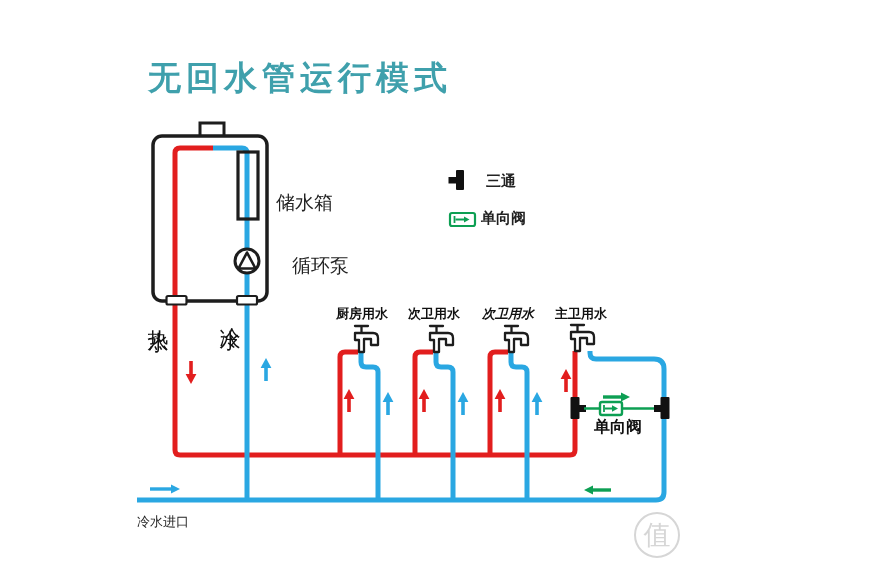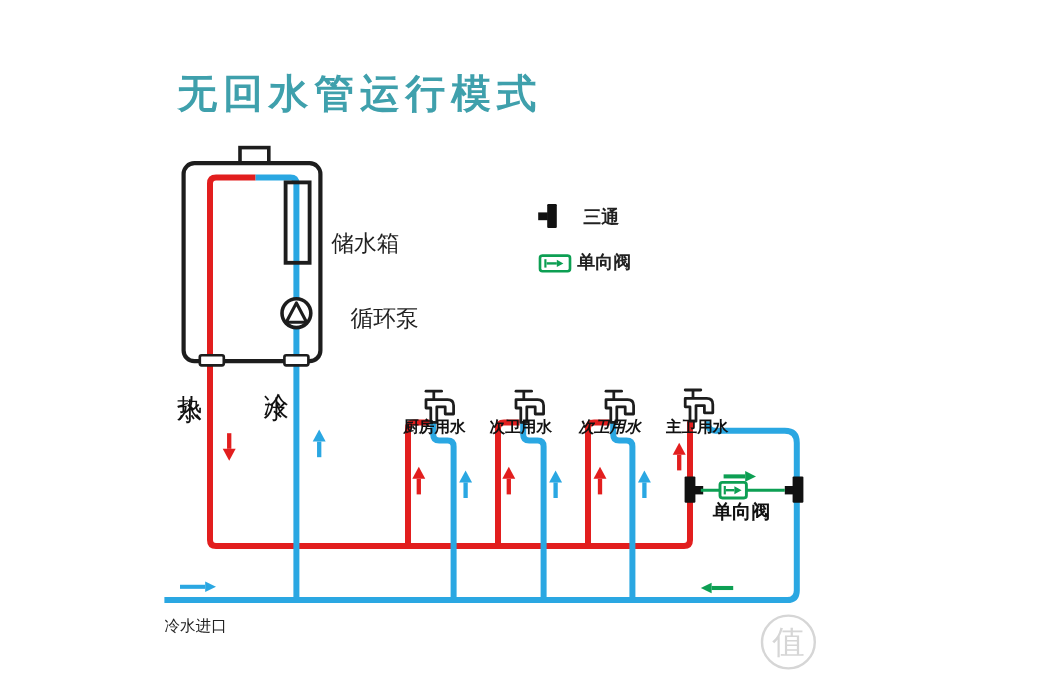--- a/index.html
+++ b/index.html
@@ -26,21 +26,21 @@
   .tank-label{left:276px;top:177px;font-size:19px;margin-top:13px;}
   .pump-label{left:292px;top:253px;font-size:19px;}
   .v-label{
     writing-mode:vertical-rl;text-orientation:upright;
     font-size:21px;font-weight:500;color:#111;letter-spacing:2px;
   }
   .hot-label{left:144px;top:313px;}
   .cold-label{left:216px;top:311px;}
   .tap-label{
     position:absolute;top:305px;width:80px;text-align:center;
-    font-size:13px;font-weight:600;color:#111;white-space:nowrap;margin-top:42px;
+    font-size:13px;font-weight:600;color:#111;white-space:nowrap;
   }
   .legend-label{font-size:15px;font-weight:bold;}
   .legend-tee-label{left:486px;top:172px;}
   .legend-valve-label{left:481px;top:209px;}
   .valve-label{left:594px;top:417px;font-size:16px;font-weight:600;color:#111;}
   .inlet-label{left:137px;top:513px;font-size:13px;}
   .watermark{
     left:634px;top:512px;display:flex;align-items:center;gap:14px;
     color:var(--watermark);
   }

